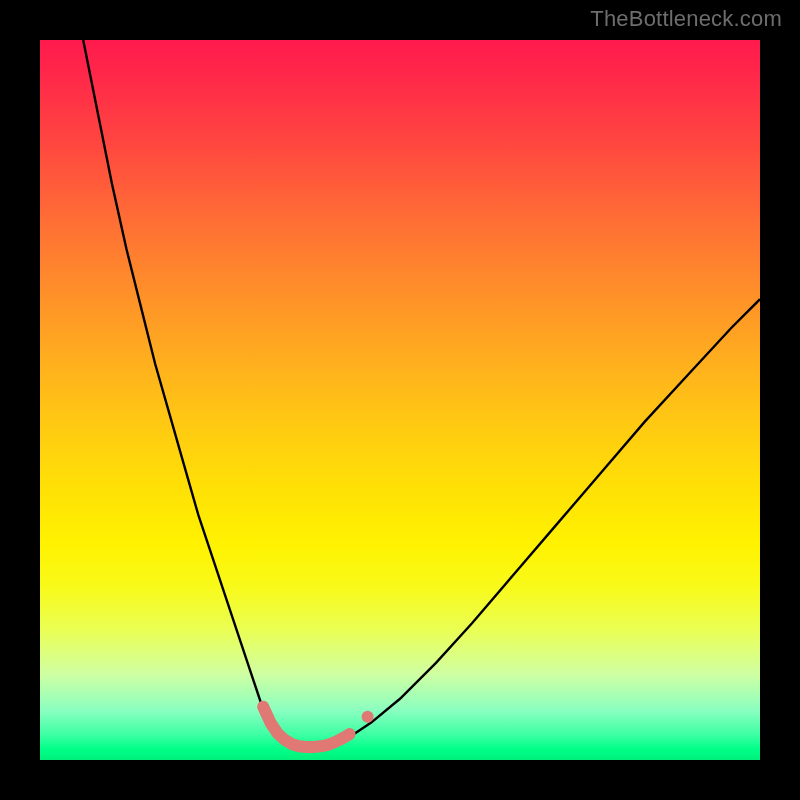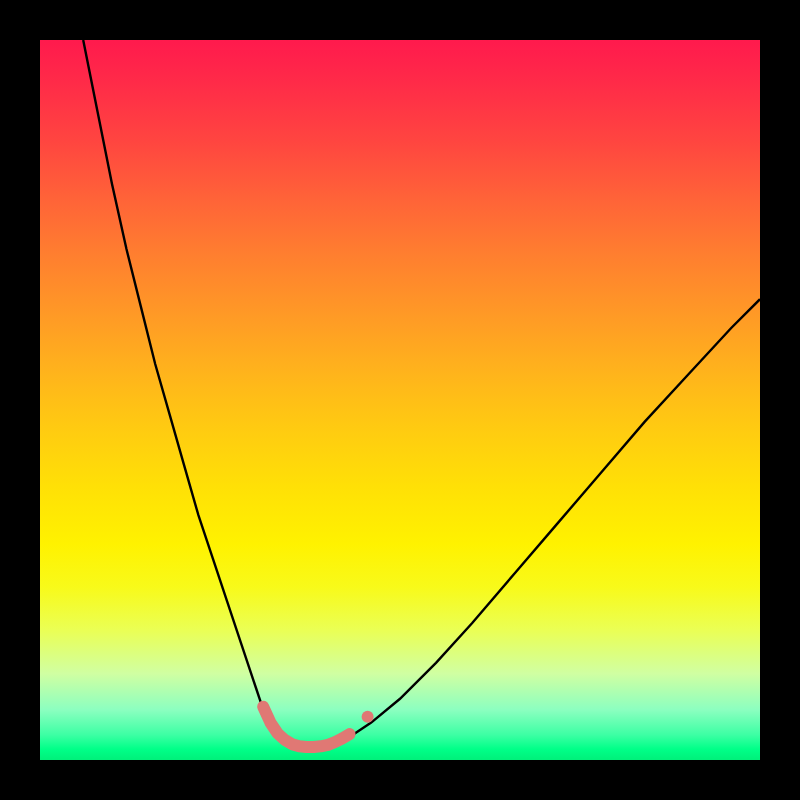--- a/index.html
+++ b/index.html
@@ -67,20 +67,21 @@
     color: #6d6d6d;
     font-size: 22px;
     font-weight: 500;
     letter-spacing: 0.2px;
   }
 </style>
 </head>
 <body>
 
 <div class="frame">
+  <div class="watermark">TheBottleneck.com</div>
 
   <div class="plot-area">
     <div class="gradient"></div>
     <svg id="curve-svg" class="curve-svg" viewBox="0 0 720 720" preserveAspectRatio="none">
         <path d="M43.20 0.00 L57.60 72.00 L72.00 144.00 L86.40 208.80 L100.80 266.40 L115.20 324.00 L129.60 374.40 L144.00 424.80 L158.40 475.20 L172.80 518.40 L187.20 561.60 L201.60 604.80 L216.00 648.00 L223.20 669.60 L230.40 684.00 L237.60 694.80 L244.80 702.00 L252.00 705.60 L259.20 707.04 L266.40 707.76 L273.60 707.76 L280.80 707.04 L295.20 704.16 L309.60 696.96 L331.20 682.56 L360.00 658.80 L396.00 622.80 L432.00 583.20 L475.20 532.80 L518.40 482.40 L561.60 432.00 L604.80 381.60 L648.00 334.80 L691.20 288.00 L720.00 259.20" fill="none" stroke="#000000" stroke-width="2.4"></path>
         <path d="M223.20 666.72 L230.40 682.56 L237.60 693.36 L244.80 699.84 L252.00 704.16 L259.20 706.32 L266.40 707.04 L273.60 707.04 L280.80 706.32 L288.00 704.88 L295.20 702.00 L302.40 698.40 L309.60 694.08" fill="none" stroke="#e07874" stroke-width="12" stroke-linecap="round" stroke-linejoin="round"></path>
         <circle cx="327.6" cy="676.8" r="6" fill="#e07874"></circle>
       </svg>
   </div>
 </div>

